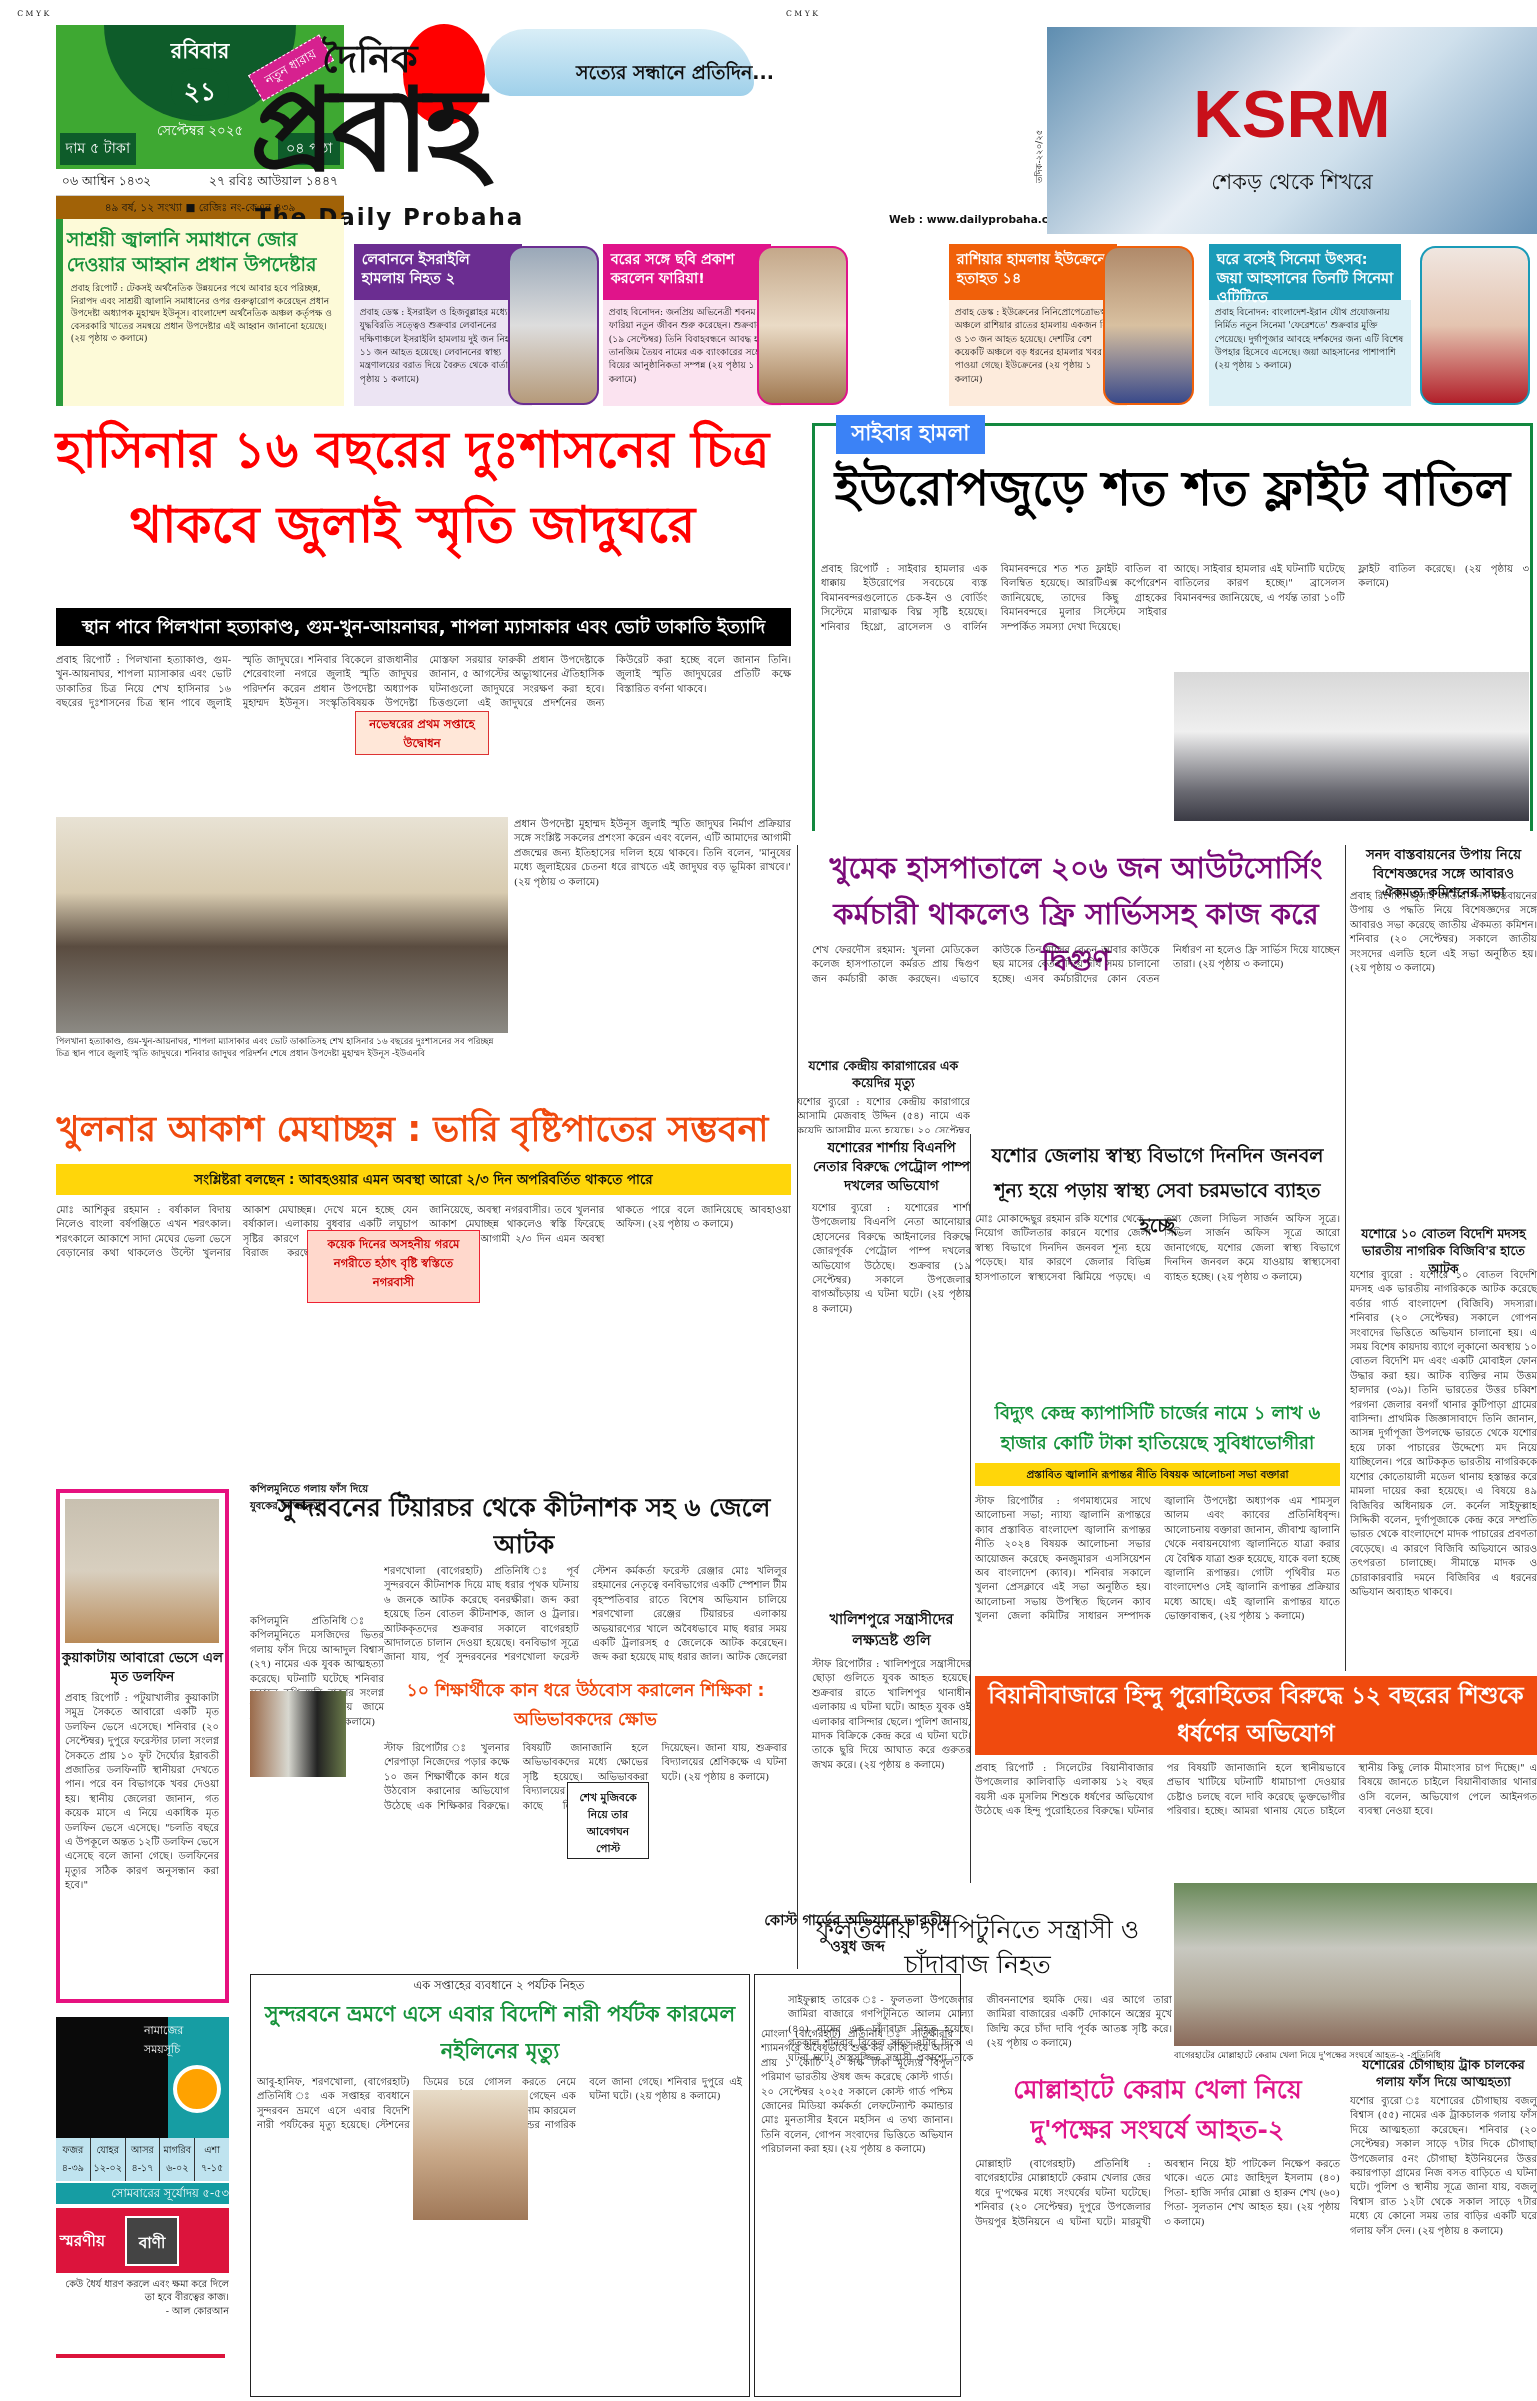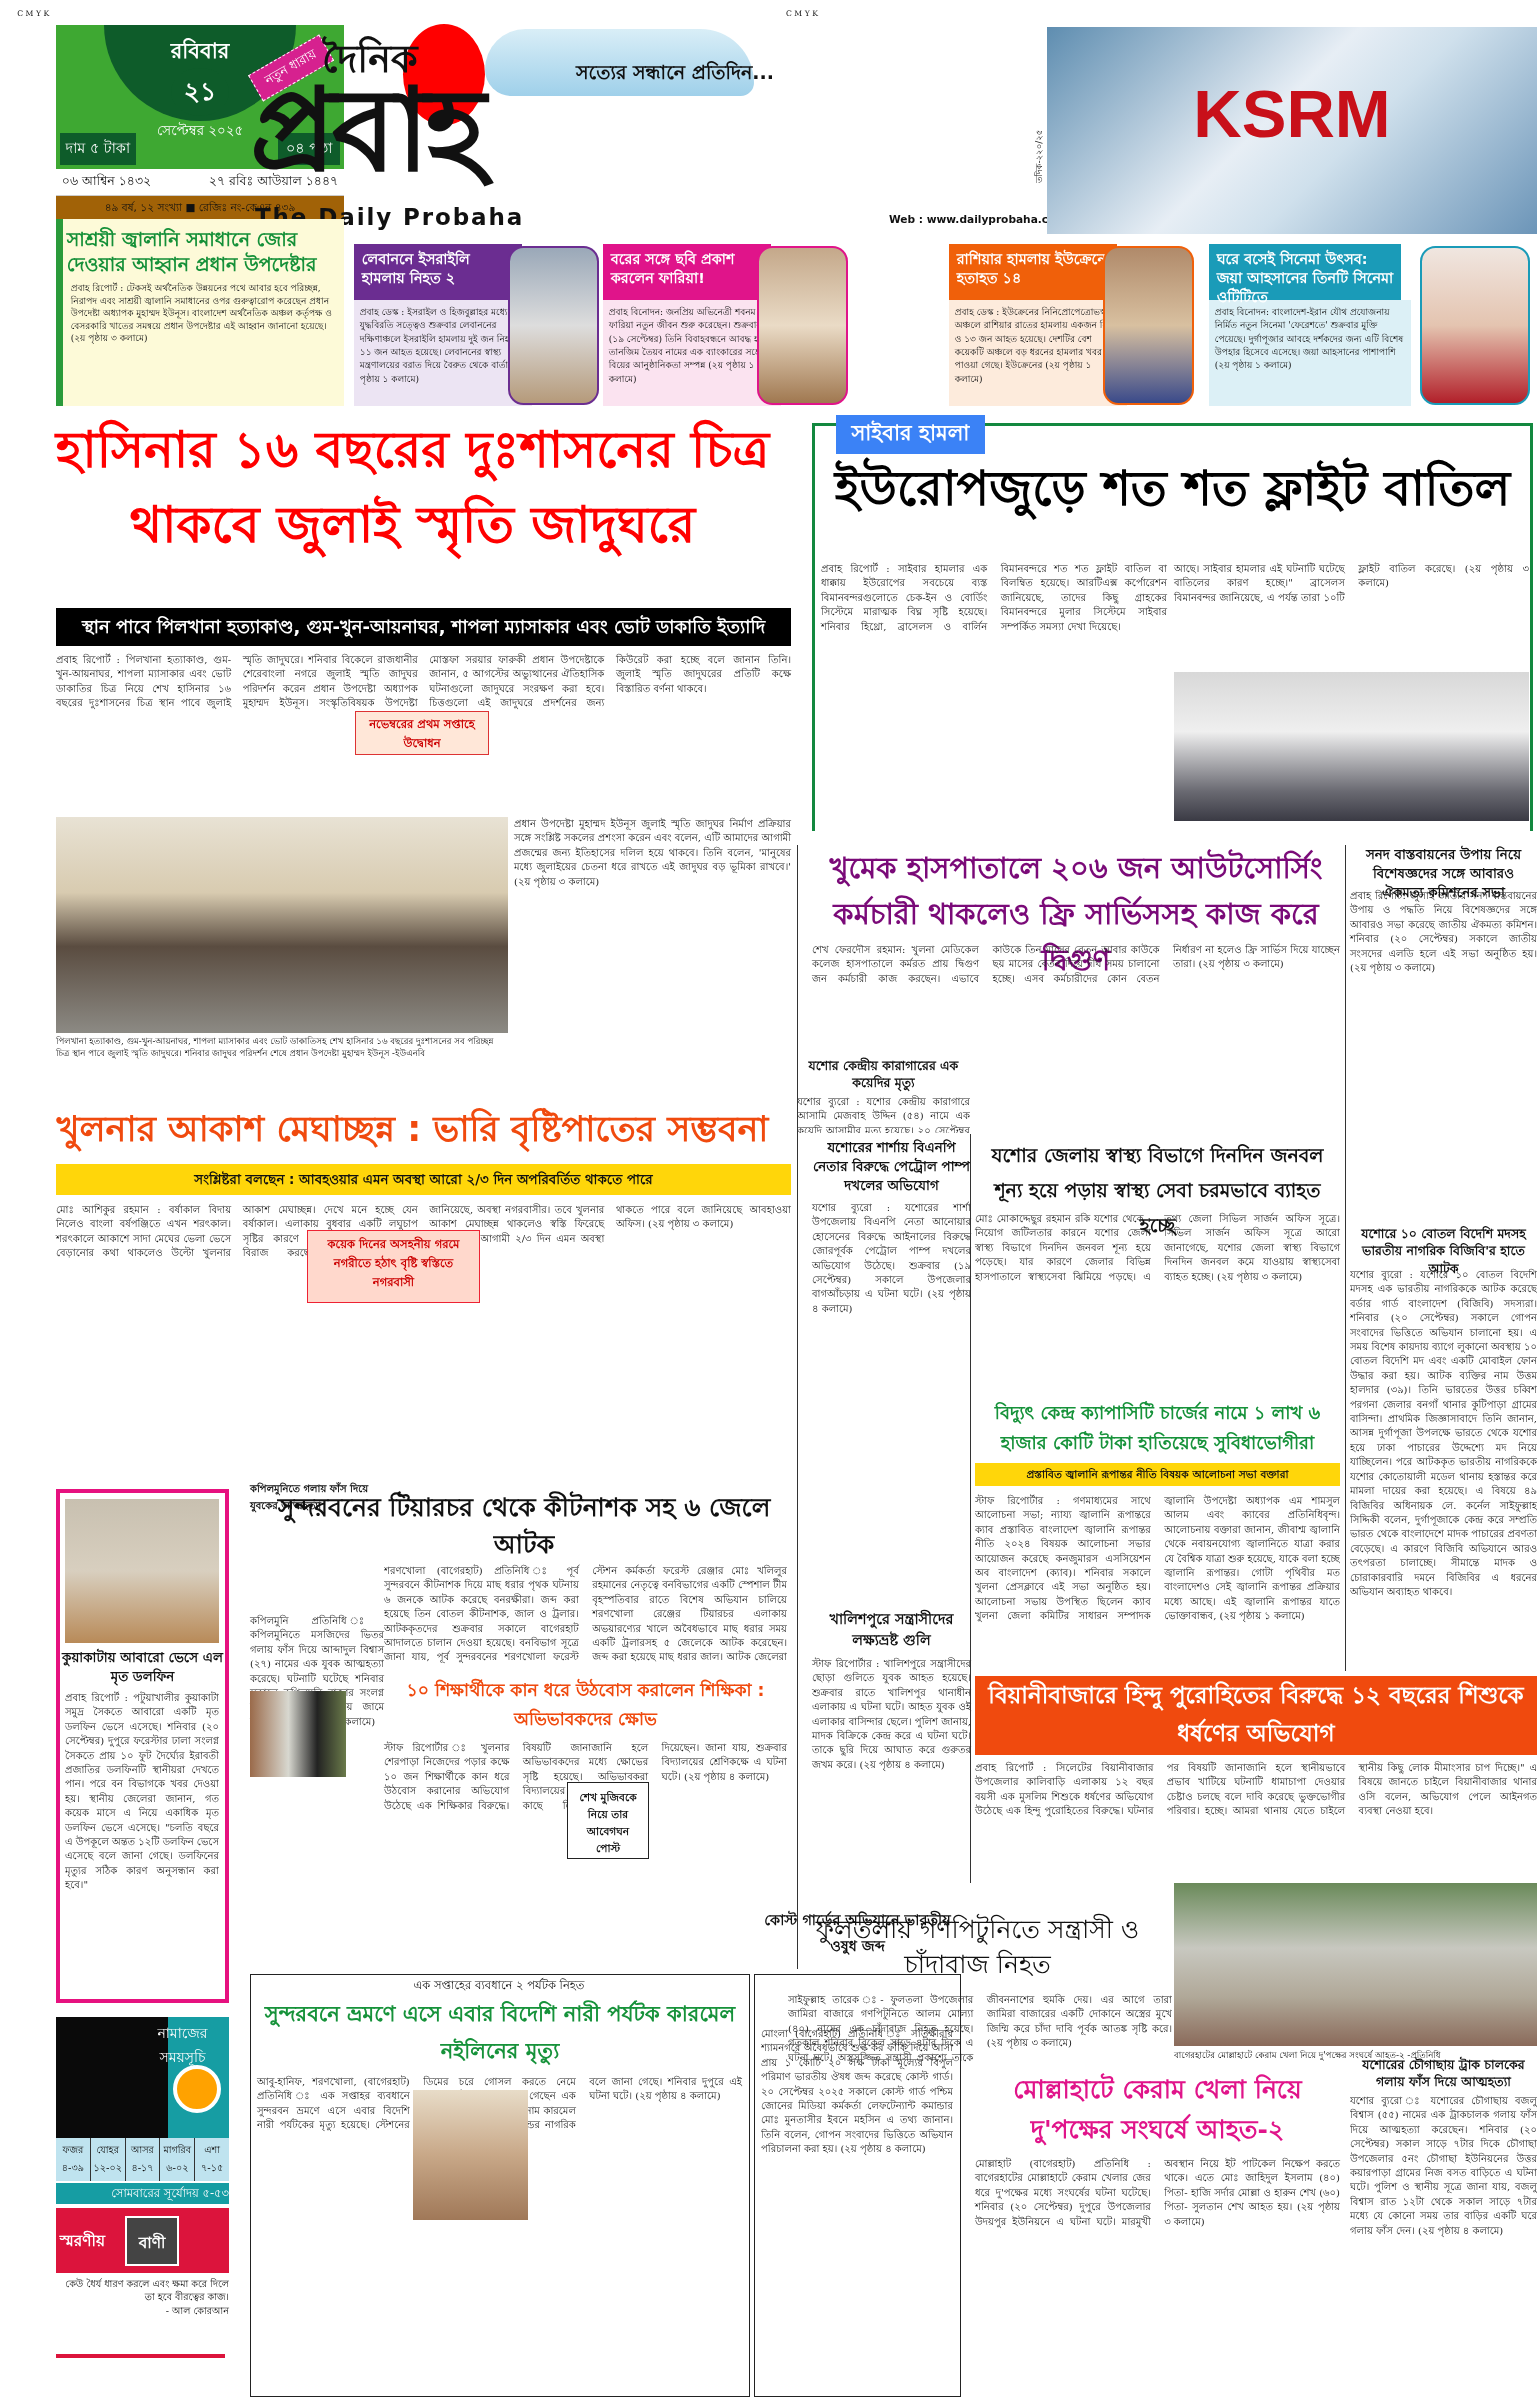--- a/index.html
+++ b/index.html
@@ -117,21 +117,21 @@
 #phul-body{left:788px;top:1950px;width:384px;height:144px}
 #phul-photo{left:1174px;top:1883px;width:363px;height:163px}
 #phul-caption{left:1174px;top:2049px;width:363px;font-size:8.6px}
 
 #moll-hl{left:975px;top:2070px;width:365px;font-size:25px;line-height:40px;color:#e0148a;font-weight:bold;text-align:center}
 #moll-body{left:975px;top:2157px;width:365px;height:235px}
 #truck-hl{left:1350px;top:2056px;width:187px;font-size:12.5px;line-height:17.3px;font-weight:bold;text-align:center}
 #truck-body{left:1350px;top:2094px;width:187px;height:298px}
 
 #prayer-box{left:56px;top:2017px;width:173px;height:144px;background:#111}
-#prayer-title{left:144px;top:2022px;width:77px;color:#fff;font-size:14px;text-align:center}
+#prayer-title{left:144px;top:2022px;width:77px;color:#fff;font-size:11px;}
 #prayer-moon{left:173px;top:2065px;width:48px;height:48px;border-radius:50%;background:#ffa200;border:4.8px solid #fff}
 #prayer-table{left:56px;top:2138px;width:173px;height:43px;background:#bfe3ef;display:flex}
 #prayer-table .cell{flex:1;text-align:center;font-size:9.6px;border-right:1px solid #333;padding-top:2.9px;line-height:18px}
 #sunrise{left:56px;top:2183px;width:173px;height:21px;background:#169da3;color:#fff;text-align:right;font-size:11.5px;line-height:21px}
 #smaraniya{left:56px;top:2208px;width:173px;height:65px;background:#dc143c;color:#fff}
 #smaraniya .a{position:absolute;left:3.8px;top:21px;font-size:15.4px;font-weight:bold}
 #smaraniya .b{position:absolute;left:69px;top:7.7px;width:54px;height:50px;background:#444;font-size:15.4px;font-weight:bold;text-align:center;line-height:50px;border:2.9px solid #fff}
 #quote{left:56px;top:2277px;width:173px;font-size:9.6px;line-height:13.4px;text-align:right;font-family:"DejaVu Serif",serif}
 #quote-rule{left:56px;top:2354px;width:169px;height:3.8px;background:#dc143c}
 .vr{position:absolute;width:1px;background:#333}
@@ -161,20 +161,21 @@
 <div id="logo-ribbon" class="abs">নতুন ধারায়</div>
 <div id="logo-daynik" class="abs">দৈনিক</div>
 <div id="logo-main" class="abs">প্রবাহ</div>
 <div id="logo-english" class="abs">The Daily Probaha</div>
 <div id="logo-slogan" class="abs">সত্যের সন্ধানে প্রতিদিন...</div>
 <div id="logo-web" class="abs">Web : www.dailyprobaha.com.bd</div>
 <div id="ad-code" class="abs">তদিক-২২০/২৫</div>
 
 <div id="ad-ksrm" class="abs">
   <div class="brand">KSRM</div>
+  <div class="tag">শেকড় থেকে শিখরে</div>
 </div>
 
 <div id="lead-left" class="abs">
   <h2>সাশ্রয়ী জ্বালানি সমাধানে জোর দেওয়ার আহ্বান প্রধান উপদেষ্টার</h2>
   <p>প্রবাহ রিপোর্ট : টেকসই অর্থনৈতিক উন্নয়নের পথে আবার হবে পরিচ্ছন্ন, নিরাপদ এবং সাশ্রয়ী জ্বালানি সমাধানের ওপর গুরুত্বারোপ করেছেন প্রধান উপদেষ্টা অধ্যাপক মুহাম্মদ ইউনূস। বাংলাদেশ অর্থনৈতিক অঞ্চল কর্তৃপক্ষ ও বেসরকারি খাতের সমন্বয়ে প্রধান উপদেষ্টার এই আহ্বান জানানো হয়েছে। (২য় পৃষ্ঠায় ৩ কলামে)</p>
 </div>
 
 <div class="teaser" style="left:354px;width:250px">
   <div class="tb" style="background:#ece4f3">প্রবাহ ডেস্ক : ইসরাইল ও হিজবুল্লাহর মধ্যে যুদ্ধবিরতি সত্ত্বেও শুক্রবার লেবাননের দক্ষিণাঞ্চলে ইসরাইলি হামলায় দুই জন নিহত ও ১১ জন আহত হয়েছে। লেবাননের স্বাস্থ্য মন্ত্রণালয়ের বরাত দিয়ে বৈরুত থেকে বার্তা (২য় পৃষ্ঠায় ১ কলামে)</div>
   <div class="tt" style="background:#6b2d91">লেবাননে ইসরাইলি হামলায় নিহত ২</div>

